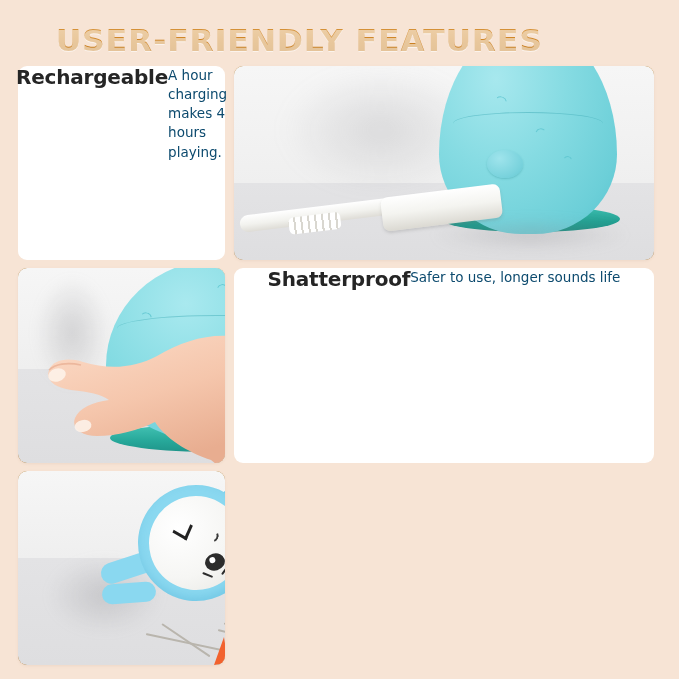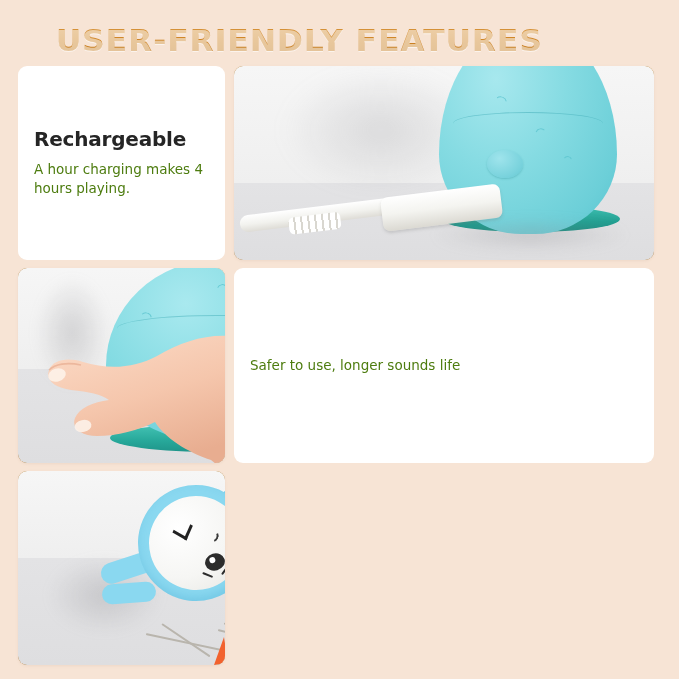--- a/index.html
+++ b/index.html
@@ -34,35 +34,35 @@
     display:grid;
     grid-template-columns:207px 420px;
     grid-template-rows:1fr 1fr 1fr;
     gap:8px 9px;
   }
 
   .card {
     background:#ffffff;
     border-radius:9px;
     padding:0 16px;
-    display:flex; flex-direction:column; justify-content:center;
+    display:flex; flex-direction:row; justify-content:center;
   }
   .card-title {
     font-family:"DejaVu Sans", sans-serif;
     font-weight:bold;
     font-size:20px;
     color:#252525;
     line-height:1.15;
     margin-bottom:9px;
     letter-spacing:-.2px;
   }
   .card-desc {
     font-family:"DejaVu Sans", sans-serif;
     font-size:13.5px;
-    color:#4d7c0f;
+    color:#0c4a6e;
     line-height:1.42;
   }
 
   .photo {
     position:relative;
     border-radius:9px;
     overflow:hidden;
     background:#a16207;
   }
   
@@ -288,20 +288,21 @@
         </defs>
         <path d="M226 150 L226 10 C200 8 176 16 152 30 C130 42 104 44 78 36 C62 31 48 34 44 44 C40 54 50 62 66 64 C84 66 96 68 104 74
                  C88 76 74 82 70 92 C66 102 76 110 92 110 C112 110 134 104 150 96 C160 112 182 126 206 134 Z" fill="url(#skin)"></path>
         <path d="M44 44 C50 38 62 36 76 39" fill="none" stroke="#e2a184" stroke-width="1.6" opacity=".55"></path>
         <ellipse cx="52" cy="49" rx="9" ry="6.5" fill="#fdf2e9" opacity=".9" transform="rotate(-18 52 49)"></ellipse>
         <ellipse cx="78" cy="100" rx="8.5" ry="6" fill="#fdf2e9" opacity=".9" transform="rotate(-12 78 100)"></ellipse>
       </svg>
     </div>
 
     <div class="card">
+      <div class="card-title">Shatterproof</div>
       <div class="card-desc">Safer to use, longer sounds life</div>
     </div>
 
     <div class="photo p3 photo-shadow">
       <div class="wall"></div>
       <div class="table"></div>
       <div class="softshadow bigshadow"></div>
 
       <div class="handle"></div>
       <div class="neck"></div>

